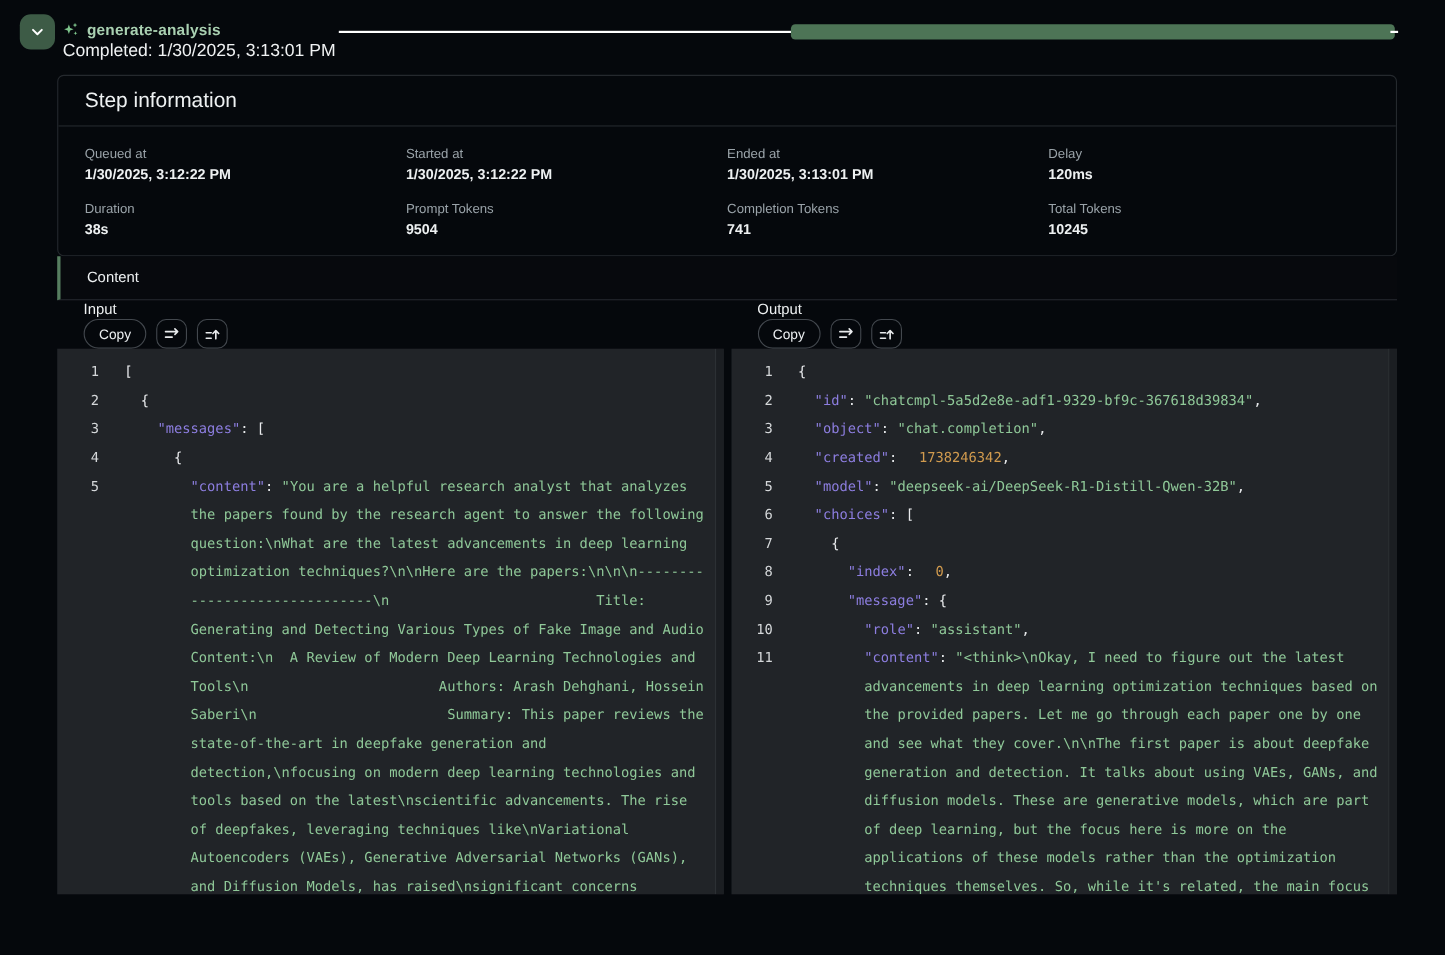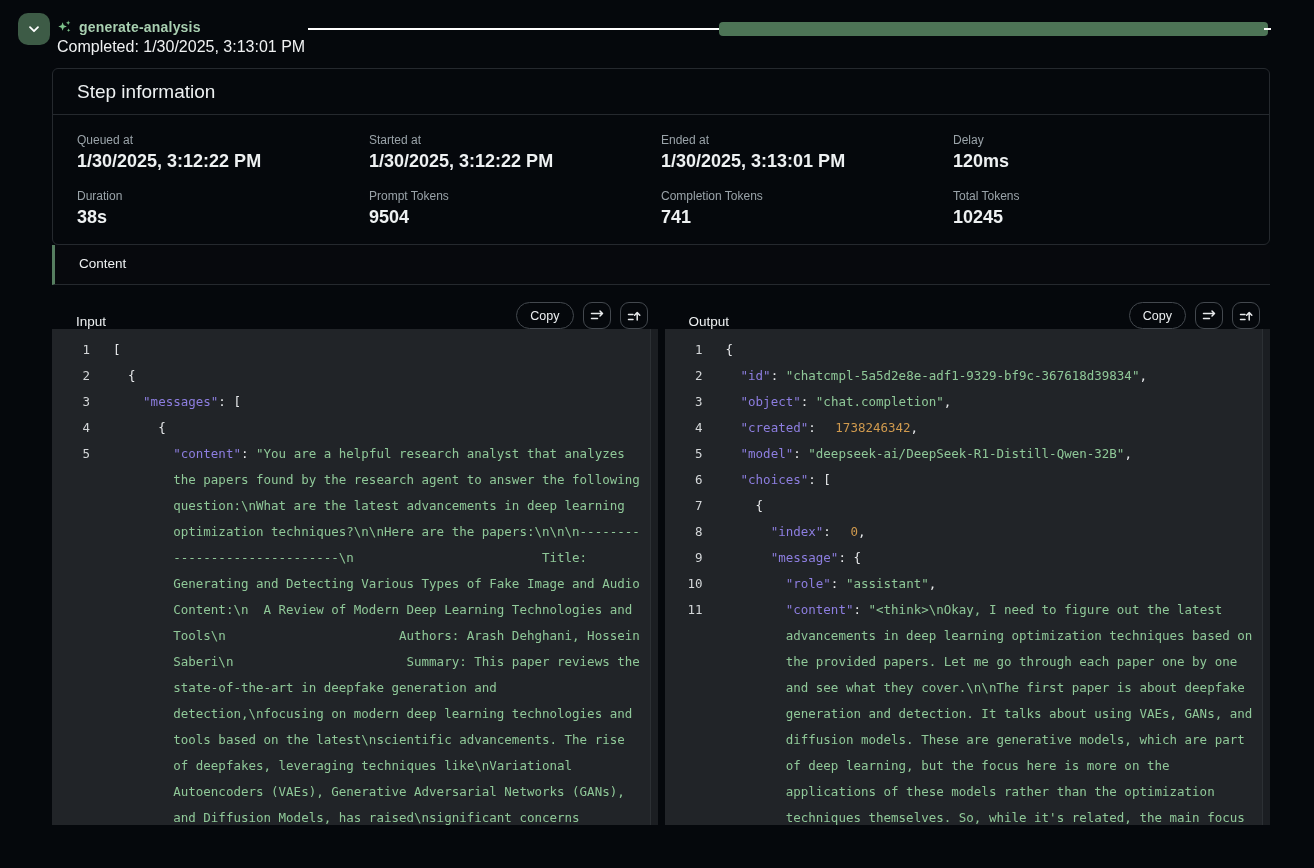--- a/index.html
+++ b/index.html
@@ -37,31 +37,31 @@
   .head-sub{position:absolute;left:57px;top:38px;font-size:16px;color:#f0f2f3;}
   .timeline-track{position:absolute;left:308px;top:28px;width:412px;height:1.5px;background:#ffffff;}
   .timeline-bar{position:absolute;left:719px;top:22px;width:549px;height:14px;border-radius:4px;background:var(--accent-green);}
   .timeline-tick{position:absolute;left:1264px;top:28px;width:7px;height:2px;background:#ffffff;}
   
   .main-col{position:absolute;left:52px;top:68px;width:1218px;}
   .step-card{border:1px solid var(--border);border-radius:6px;overflow:hidden;}
   .step-card-header{height:46px;line-height:46px;padding:0 24px;font-size:19px;font-weight:500;color:#eef1f2;border-bottom:1px solid var(--border);}
   .step-grid{display:grid;grid-template-columns:repeat(4,1fr);row-gap:17px;padding:18px 24px 16px 24px;}
   .field-label{font-size:12px;color:var(--label-gray);margin-bottom:4px;}
-  .field-value{font-size:18px;font-weight:700;color:var(--value-white);}
+  .field-value{font-size:13px;font-weight:700;color:var(--value-white);}
   
   .content-bar{
     height:40px;line-height:38px;padding-left:24px;font-size:13.5px;color:#eef1f2;
     border-bottom:1px solid var(--border);border-left:3px solid #567e60;
     background:#07090d;
   }
   
   .panels{display:flex;gap:7px;height:540px;}
   .panel{flex:1;display:flex;flex-direction:column;min-width:0;}
-  .panel-header{height:44px;display:flex;align-items:flex-end;padding:0 10px 0 24px;}
+  .panel-header{height:44px;display:flex;align-items:flex-start;padding:0 10px 0 24px;flex-direction:column;}
   .panel-title{font-size:13.5px;color:#eef1f2;font-weight:500;flex:1;}
   .panel-actions{display:flex;align-items:center;gap:9px;}
   .copy-btn{
     height:27px;padding:0 13px;border-radius:14px;border:1.5px solid #43484e;
     background:transparent;color:#eceff1;font-size:12.5px;font-family:"Liberation Sans",sans-serif;cursor:pointer;
   }
   .icon-btn{
     width:28px;height:27px;border-radius:9px;border:1.5px solid #43484e;
     background:transparent;display:flex;align-items:center;justify-content:center;cursor:pointer;
   }

